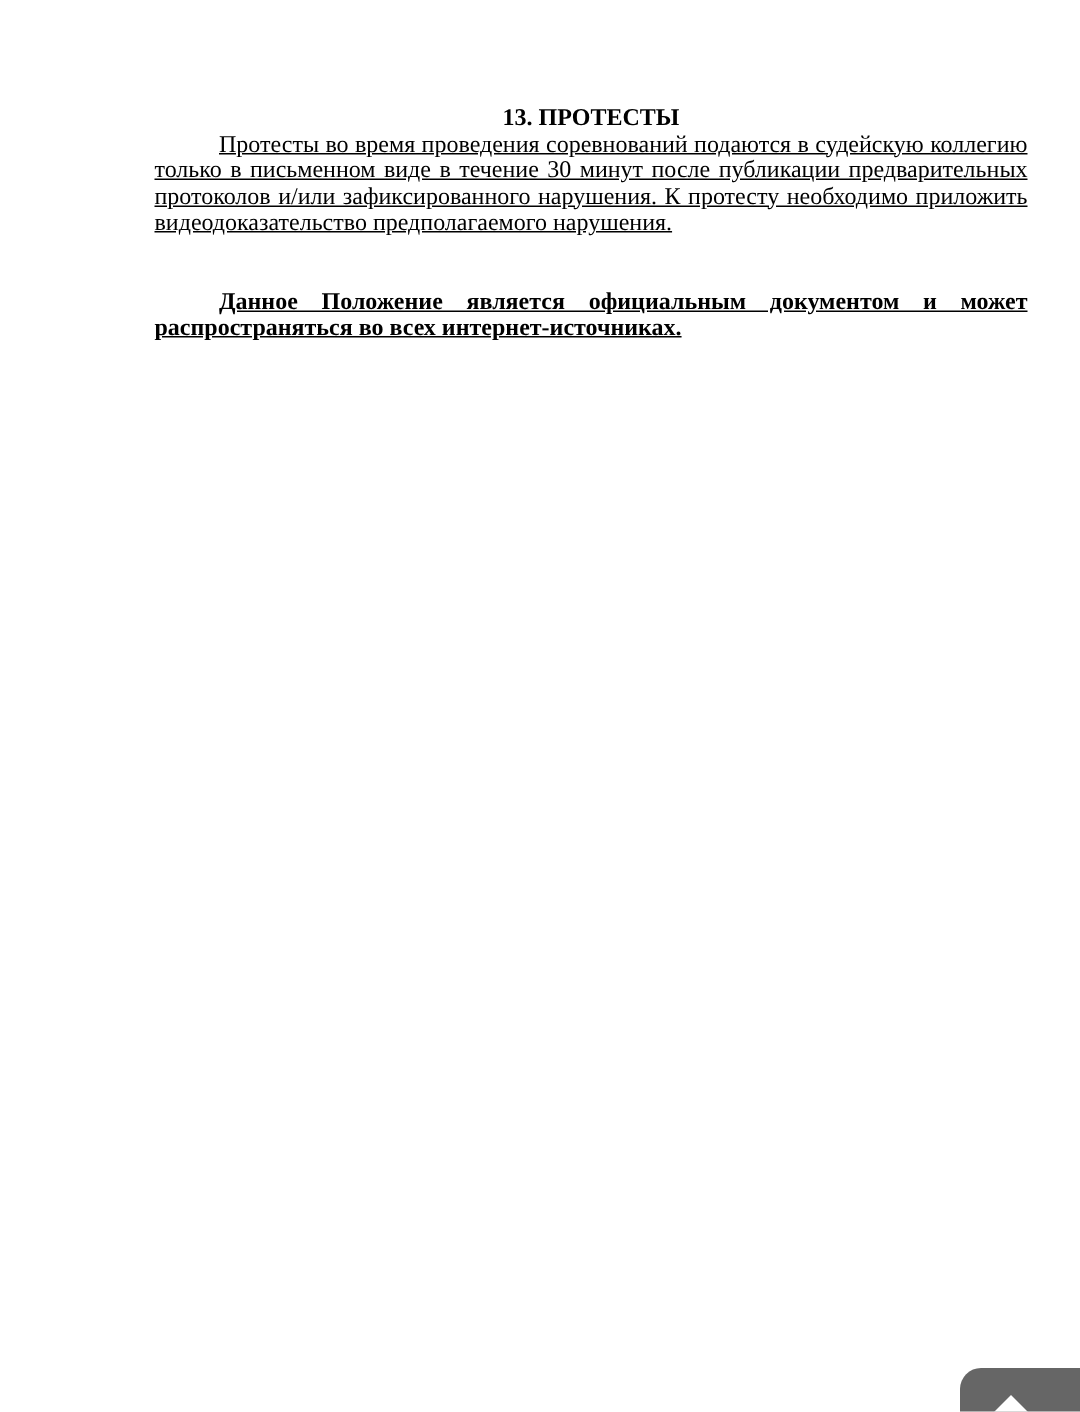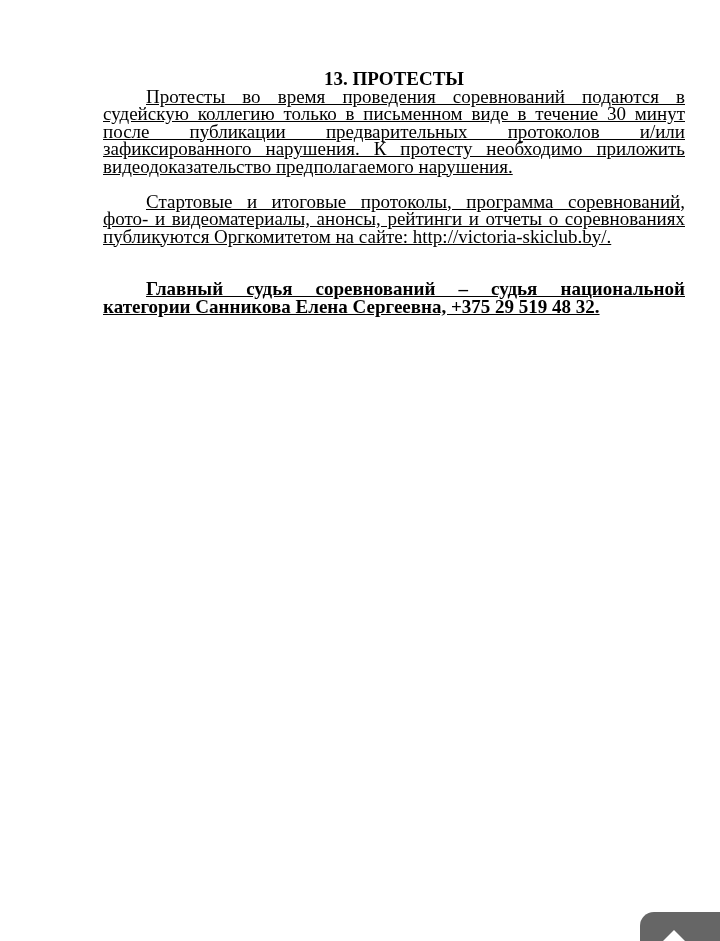--- a/index.html
+++ b/index.html
@@ -1,41 +1,40 @@
 <!DOCTYPE html>
 <html><head>
   <meta charset="utf-8">
   <style>
     html, body { margin: 0; padding: 0; }
     body {
       width: 720px; height: 941px; background: #ffffff; position: relative; overflow: hidden;
       font-family: "Liberation Serif", serif; color: #000;
     }
-    .page { position: absolute; left: 103px; top: 70px; width: 582px; font-size: 19px; line-height: 17.5px; }
+    .page { position: absolute; left: 103px; top: 70px; width: 582px; font-size: 16px; line-height: 17.5px; }
     .heading { text-align: center; font-weight: bold; margin: 0; }
     .para { text-align: justify; text-indent: 43px; margin: 0; text-decoration: underline; }
     .gap { height: 17.5px; }
     .bold { font-weight: bold; }
     .scroll-top {
       position: absolute; left: 640px; top: 912px; width: 90px; height: 40px;
       background: #666666; border-radius: 14px 0 0 0; cursor: pointer;
     }
     .scroll-top .arrow {
       position: absolute; left: 22px; top: 18px; width: 0; height: 0;
       border-left: 12px solid transparent; border-right: 12px solid transparent; border-bottom: 12px solid #ffffff;
     }
   </style>
 </head>
 <body>
 
 <div class="page">
   <p class="heading">13. ПРОТЕСТЫ</p>
   <p class="para">Протесты во время проведения соревнований подаются в судейскую коллегию только в письменном виде в течение 30 минут после публикации предварительных протоколов и/или зафиксированного нарушения. К протесту необходимо приложить видеодоказательство предполагаемого нарушения.</p>
   <div class="gap"></div>
-  <p class="para">Стартовые и итоговые протоколы, программа соревнований, фото- и видеоматериалы, анонсы, рейтинги и отчеты о соревнованиях публикуются Оргкомитетом на сайте: http://victoria-skiclub.by/.</p>
   <div class="gap"></div>
+  <p class="para bold">Данное Положение является официальным документом и может распространяться во всех интернет-источниках.</p>
   <div class="gap"></div>
-  <p class="para bold">Главный судья соревнований – судья национальной категории Санникова Елена Сергеевна, +375 29 519 48 32.</p>
 </div>
 
 <div class="scroll-top">
   <span class="arrow"></span>
 </div>
 
 </body></html>

